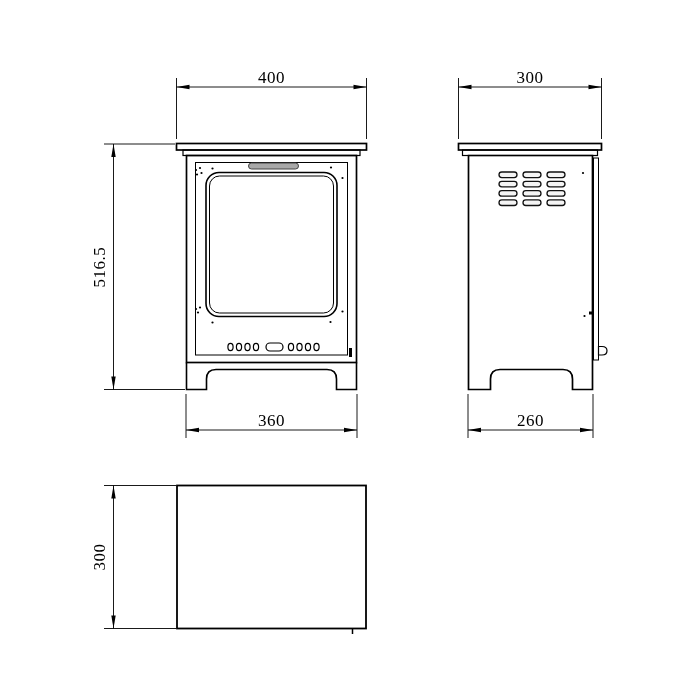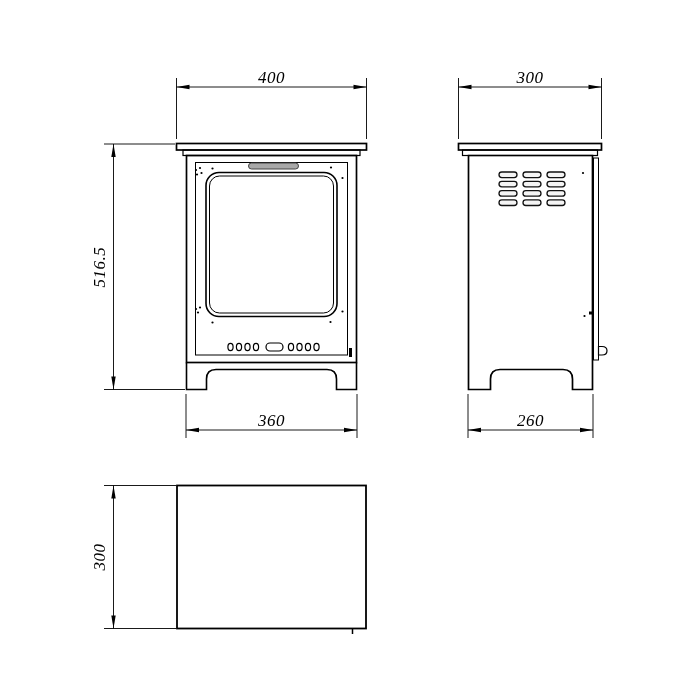--- a/index.html
+++ b/index.html
@@ -6,21 +6,20 @@
   body{
     width:700px;height:700px;
     background:#ffffff;
     font-family:"Liberation Serif", serif;
     overflow:hidden;
   }
   .canvas{
     position:relative;
     width:700px;height:700px;
     background:#ffffff;
-    font-style:italic;
   }
   svg{position:absolute;top:0;left:0;}
   .dim-text{
     font-family:"Liberation Serif", serif;
     font-size:17px;
     fill:#000000;
     letter-spacing:0.5px;
   }
 </style>
 </head>

